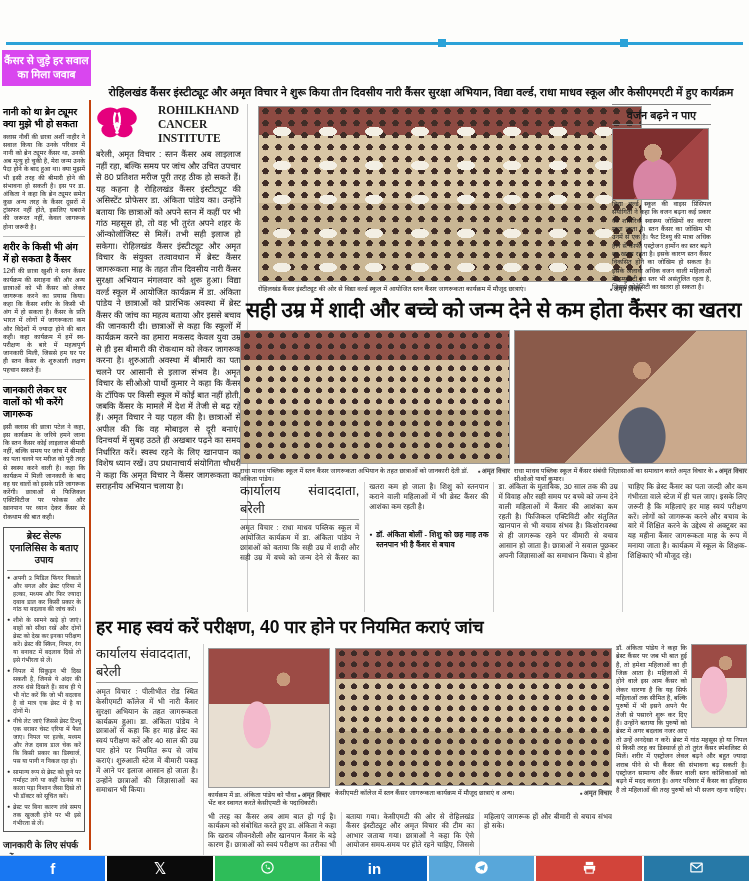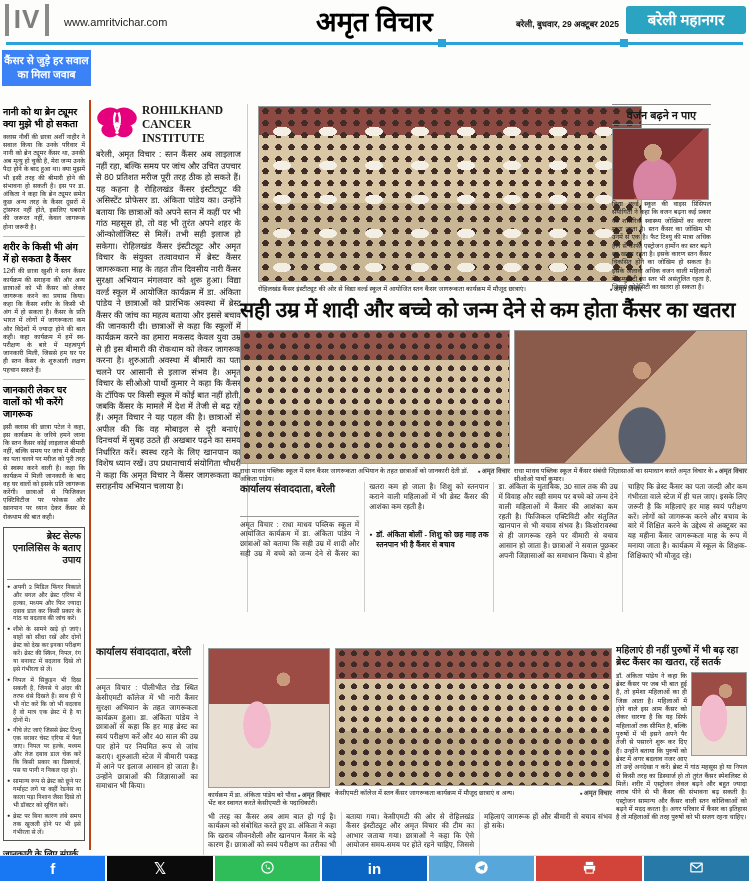--- a/index.html
+++ b/index.html
@@ -12,31 +12,31 @@
   .iv-logo { position:absolute; left:5px; top:4px; width:44px; height:32px; border-left:4px solid #8a8a8a; border-right:4px solid #8a8a8a; color:#7f7f7f; font-weight:bold; font-size:26px; text-align:center; line-height:30px; letter-spacing:1px; }
   .site-url { position:absolute; left:64px; top:16px; font-size:11px; color:#222; }
   .mast-title { position:absolute; left:0; right:0; top:2px; text-align:center; font-size:27px; font-weight:bold; color:#000; }
   .dateline { position:absolute; right:130px; top:18px; font-size:8.5px; font-weight:bold; color:#111; }
   .edition-badge { position:absolute; right:3px; top:6px; width:120px; height:28px; background:#2ba4c2; color:#fff; font-weight:bold; font-size:15px; text-align:center; line-height:28px; border-radius:3px; }
   .head-rule { position:absolute; left:6px; top:42px; width:737px; height:3px; background:#2ba2d8; }
   .head-rule .sq { position:absolute; top:-3px; width:8px; height:8px; background:#2ba2d8; }
   .sq1 { left:432px; } .sq2 { left:614px; }
 
   
-  .qa-header { position:absolute; left:2px; top:50px; width:89px; height:36px; background:#3b82f6; color:#fff; font-weight:bold; font-size:10.5px; text-align:center; padding-top:3px; line-height:1.35; }
+  .qa-header { position:absolute; left:2px; top:50px; width:89px; height:36px; background:#d946ef; color:#fff; font-weight:bold; font-size:10.5px; text-align:center; padding-top:3px; line-height:1.35; }
   .lead-headline { position:absolute; left:96px; top:46px; width:650px; text-align:center; font-size:27px; font-weight:bold; color:#e32420; letter-spacing:-.5px; }
   .lead-subhead { position:absolute; left:96px; top:84px; width:650px; text-align:center; font-size:11px; font-weight:bold; color:#111; }
 
   
   .sidebar { position:absolute; left:2px; top:100px; width:89px; height:750px; border-right:2px solid #c2410c; padding:2px 4px 0 1px; }
   .sb-title { font-size:9.5px; font-weight:bold; color:#000; margin:4px 0 2px; line-height:1.3; }
   .sb-body { font-size:6.3px; color:#222; text-align:justify; line-height:1.3; }
   .sb-sep { border:none; border-top:1px solid #bbb; margin:5px 0 2px; }
   .tips-box { border:1px solid #555; margin-top:6px; padding:2px 3px; }
-  .tips-title { font-size:9.5px; font-weight:bold; text-align:right; border-bottom:1px solid #888; padding-bottom:12px; margin-bottom:3px; line-height:1.3; }
+  .tips-title { font-size:9.5px; font-weight:bold; text-align:center; border-bottom:1px solid #888; padding-bottom:3px; margin-bottom:3px; line-height:1.3; }
   .tip { font-size:6.1px; color:#222; text-align:justify; line-height:1.3; margin-bottom:3px; padding-left:6px; position:relative; }
   .tip::before { content:"●"; position:absolute; left:0; top:0; font-size:5px; }
   .contact-label { font-size:9px; font-weight:bold; margin-top:6px; }
   .contact-email { font-size:8px; color:#333; margin-top:2px; word-break:break-all; }
 
   
   .photo { position:absolute; border:1px solid #999; }
   .ph-crowd { background:
     radial-gradient(ellipse 9px 5px at 50% 72%, #f3efe4 96%, transparent) 0 0/46px 34px repeat,
     radial-gradient(circle 3.2px at 50% 36%, #402d27 97%, transparent) 0 0/13px 12px repeat,
@@ -55,33 +55,33 @@
   .ph-poster { background:
     radial-gradient(circle 7px at 62% 22%, #c79b7c 97%, transparent),
     radial-gradient(ellipse 14px 24px at 40% 55%, #f3b9cc 96%, transparent),
     linear-gradient(180deg,#9c4b45 0 40%,#e8dfd2 40% 100%); }
   .caption { position:absolute; font-size:6.5px; color:#222; line-height:1.25; }
   .caption .credit { float:right; font-weight:bold; color:#444; }
   .caption .credit::before { content:"● "; font-size:5px; }
 
   
   .story1 { position:absolute; left:96px; top:104px; width:152px; height:508px; overflow:hidden; border-right:1px solid #ccc; padding-right:6px; }
-  .inst-logo { display:flex; align-items:center; gap:4px; margin-bottom:4px; }
+  .inst-logo { display:flex; align-items:center; gap:20px; margin-bottom:4px; }
   .inst-name { font-family:"Liberation Serif","DejaVu Serif",serif; font-size:11.5px; font-weight:bold; color:#1a1a1a; line-height:1.2; }
   .body-text { font-size:8.3px; text-align:justify; line-height:1.38; color:#151515; }
 
   
   .weight-box { position:absolute; left:612px; top:104px; width:99px; height:192px; }
   .wb-title { font-size:11px; font-weight:bold; text-align:center; border-top:1px solid #888; border-bottom:1px solid #888; padding:2px 0; }
   .wb-body { font-size:6.4px; text-align:justify; line-height:1.3; color:#222; margin-top:3px; }
 
   
-  .s2-headline { position:absolute; left:240px; top:295px; width:507px; text-align:left; font-size:21px; font-weight:bold; color:#0d0d0d; letter-spacing:-.3px; }
+  .s2-headline { position:absolute; left:240px; top:295px; width:507px; text-align:center; font-size:21px; font-weight:bold; color:#0d0d0d; letter-spacing:-.3px; }
   .s2-body { position:absolute; left:240px; top:482px; width:507px; height:130px; overflow:hidden; column-count:4; column-gap:10px; column-rule:1px solid #ccc; font-size:7.3px; text-align:justify; line-height:1.35; }
-  .byline { font-weight:bold; font-size:10px; border-bottom:1px solid #999; padding-bottom:20px; margin-bottom:3px; }
+  .byline { font-weight:normal; font-size:13px; border-bottom:1px solid #999; padding-bottom:2px; margin-bottom:3px; }
   .pull-quote { font-weight:bold; font-size:7.6px; margin:18px 0; padding-left:7px; position:relative; }
   .pull-quote::before { content:"●"; position:absolute; left:0; top:1px; font-size:5px; }
 
   
   .s3-headline { position:absolute; left:96px; top:614px; width:418px; font-size:17.5px; font-weight:bold; color:#0d0d0d; }
   .s3-left { position:absolute; left:96px; top:644px; width:108px; height:232px; overflow:hidden; border-right:1px solid #ccc; padding-right:5px; }
   .s3-left .byline { margin-bottom:4px; }
   .s3-left .txt { font-size:7.3px; text-align:justify; line-height:1.35; }
   .s3-bottom { position:absolute; left:208px; top:812px; width:404px; height:62px; overflow:hidden; column-count:3; column-gap:10px; column-rule:1px solid #ccc; font-size:7.2px; text-align:justify; line-height:1.3; }
 
@@ -98,33 +98,27 @@
   .btn-whatsapp { background:#2ebd59; } .btn-linkedin { background:#0a66c2; }
   .btn-telegram { background:#58a7da; } .btn-print { background:#d2443a; }
   .btn-email { background:#2779a7; }
   .social-btn svg { width:15px; height:15px; }
 </style>
 </head>
 <body>
 
 <div class="page">
 
-  <div class="masthead">
-    <div class="iv-logo">IV</div>
-    <div class="site-url">www.amritvichar.com</div>
-    <div class="mast-title">अमृत विचार</div>
-    <div class="dateline">बरेली, बुधवार, 29 अक्टूबर 2025</div>
-    <div class="edition-badge">बरेली महानगर</div>
-  </div>
   <div class="head-rule">
       <span class="sq sq1"></span>
       <span class="sq sq2"></span>
     </div>
 
   <div class="qa-header">कैंसर से जुड़े हर सवाल का मिला जवाब</div>
+  <div class="lead-subhead">रोहिलखंड कैंसर इंस्टीट्यूट और अमृत विचार ने शुरू किया तीन दिवसीय नारी कैंसर सुरक्षा अभियान, विद्या वर्ल्ड, राधा माधव स्कूल और केसीएमएटी में हुए कार्यक्रम</div>
 
   <aside class="sidebar">
     <div>
       <div class="sb-title">नानी को था ब्रेन ट्यूमर क्या मुझे भी हो सकता</div>
       <div class="sb-body">क्लास नौवीं की छात्रा अर्शी नाहीर ने सवाल किया कि उनके परिवार में नानी को ब्रेन ट्यूमर कैंसर था, उनकी अब मृत्यु हो चुकी है, मेरा जन्म उनके पैदा होने के बाद हुआ था। क्या मुझमें भी इसी तरह की बीमारी होने की संभावना हो सकती है। इस पर डा. अंकिता ने कहा कि ब्रेन ट्यूमर समेत कुछ अन्य तरह के कैंसर दूसरों में ट्रांसफर नहीं होते, इसलिए घबराने की जरूरत नहीं, केवल जागरूक होना जरूरी है।</div>
     </div>
     <hr class="sb-sep">
     <div>
       <div class="sb-title">शरीर के किसी भी अंग में हो सकता है कैंसर</div>
       <div class="sb-body">12वीं की छात्रा खुशी ने स्तन कैंसर कार्यक्रम की सराहना की और अन्य छात्राओं को भी कैंसर को लेकर जागरूक करने का प्रयास किया। कहा कि कैंसर शरीर के किसी भी अंग में हो सकता है। कैंसर के प्रति भारत में लोगों में जागरूकता कम और विदेशों में ज्यादा होने की बात कही। कहा कार्यक्रम में हमें स्व-परीक्षण के बारे में महत्वपूर्ण जानकारी मिली, जिससे हम घर पर ही स्तन कैंसर के शुरुआती लक्षण पहचान सकते हैं।</div>
@@ -189,38 +183,38 @@
     <span>राधा माधव पब्लिक स्कूल में कैंसर संबंधी जिज्ञासाओं का समाधान करते अमृत विचार के सीओओ पार्थो कुमार।</span>
   </div>
   <div class="s2-body">
     <div class="byline">कार्यालय संवाददाता, बरेली</div>
     <span>अमृत विचार : राधा माधव पब्लिक स्कूल में आयोजित कार्यक्रम में डा. अंकिता पांडेय ने छात्राओं को बताया कि सही उम्र में शादी और सही उम्र में बच्चे को जन्म देने से कैंसर का खतरा कम हो जाता है। शिशु को स्तनपान कराने वाली महिलाओं में भी ब्रेस्ट कैंसर की आशंका कम रहती है।</span>
     <div class="pull-quote">डॉ. अंकिता बोलीं - शिशु को छह माह तक स्तनपान भी है कैंसर से बचाव</div>
     <span>डा. अंकिता के मुताबिक, 30 साल तक की उम्र में विवाह और सही समय पर बच्चे को जन्म देने वाली महिलाओं में कैंसर की आशंका कम रहती है। फिजिकल एक्टिविटी और संतुलित खानपान से भी बचाव संभव है। किशोरावस्था से ही जागरूक रहने पर बीमारी से बचाव आसान हो जाता है। छात्राओं ने सवाल पूछकर अपनी जिज्ञासाओं का समाधान किया।</span>
     <span>ये होना चाहिए कि ब्रेस्ट कैंसर का पता जल्दी और कम गंभीरता वाले स्टेज में ही चल जाए। इसके लिए जरूरी है कि महिलाएं हर माह स्वयं परीक्षण करें। लोगों को जागरूक करने और बचाव के बारे में शिक्षित करने के उद्देश्य से अक्टूबर का यह महीना कैंसर जागरूकता माह के रूप में मनाया जाता है। कार्यक्रम में स्कूल के शिक्षक-शिक्षिकाएं भी मौजूद रहे।</span>
   </div>
 
+  <div class="s3-headline">हर माह स्वयं करें परीक्षण, 40 पार होने पर नियमित कराएं जांच</div>
   <div class="s3-left">
     <div class="byline">कार्यालय संवाददाता, बरेली</div>
     <div class="txt">अमृत विचार : पीलीभीत रोड स्थित केसीएमटी कॉलेज में भी नारी कैंसर सुरक्षा अभियान के तहत जागरूकता कार्यक्रम हुआ। डा. अंकिता पांडेय ने छात्राओं से कहा कि हर माह ब्रेस्ट का स्वयं परीक्षण करें और 40 साल की उम्र पार होने पर नियमित रूप से जांच कराएं। शुरुआती स्टेज में बीमारी पकड़ में आने पर इलाज आसान हो जाता है। उन्होंने छात्राओं की जिज्ञासाओं का समाधान भी किया।</div>
   </div>
   <div class="photo ph-poster" style="left:208px; top:648px; width:122px; height:140px;"></div>
   <div class="caption" style="left:208px; top:791px; width:122px;">
     <span class="credit">अमृत विचार</span>
     <span>कार्यक्रम में डा. अंकिता पांडेय को पौधा भेंट कर स्वागत करते केसीएमटी के पदाधिकारी।</span>
   </div>
   <div class="photo ph-hall" style="left:335px; top:648px; width:277px; height:138px;"></div>
   <div class="caption" style="left:335px; top:789px; width:277px;">
     <span class="credit">अमृत विचार</span>
     <span>केसीएमटी कॉलेज में स्तन कैंसर जागरूकता कार्यक्रम में मौजूद छात्राएं व अन्य।</span>
   </div>
   <div class="s3-bottom">भी तरह का कैंसर अब आम बात हो गई है। कार्यक्रम को संबोधित करते हुए डा. अंकिता ने कहा कि खराब जीवनशैली और खानपान कैंसर के बड़े कारण हैं। छात्राओं को स्वयं परीक्षण का तरीका भी बताया गया। केसीएमटी की ओर से रोहिलखंड कैंसर इंस्टीट्यूट और अमृत विचार की टीम का आभार जताया गया। छात्राओं ने कहा कि ऐसे आयोजन समय-समय पर होते रहने चाहिए, जिससे महिलाएं जागरूक हों और बीमारी से बचाव संभव हो सके।</div>
 
   <div class="men-box">
-    <div class="mb-title">महिलाएं ही नहीं पुरुषों में भी बढ़ रहा ब्रेस्ट कैंसर का खतरा, रहें सतर्क</div>
     <div class="mb-photo photo ph-poster" style="position:static; float:right;"></div>
     <div class="mb-body">डॉ. अंकिता पांडेय ने कहा कि ब्रेस्ट कैंसर पर जब भी बात हुई है, तो हमेशा महिलाओं का ही जिक्र आता है। महिलाओं में होने वाले इस आम कैंसर को लेकर धारणा है कि यह सिर्फ महिलाओं तक सीमित है, बल्कि पुरुषों में भी इसने अपने पैर तेजी से पसारने शुरू कर दिए हैं। उन्होंने बताया कि पुरुषों को ब्रेस्ट में अगर बदलाव नजर आए तो उन्हें अनदेखा न करें। ब्रेस्ट में गांठ महसूस हो या निपल से किसी तरह का डिस्चार्ज हो तो तुरंत कैंसर स्पेशलिस्ट से मिलें। शरीर में एस्ट्रोजन लेवल बढ़ने और बहुत ज्यादा शराब पीने से भी कैंसर की संभावना बढ़ सकती है। एस्ट्रोजन सामान्य और कैंसर वाली स्तन कोशिकाओं को बढ़ने में मदद करता है। अगर परिवार में कैंसर का इतिहास है तो महिलाओं की तरह पुरुषों को भी सजग रहना चाहिए।</div>
   </div>
 
   <div class="social-bar">
     <div class="social-btn btn-facebook">
         <span>f</span>
       </div>
     <div class="social-btn btn-x">
         <span>𝕏</span>

